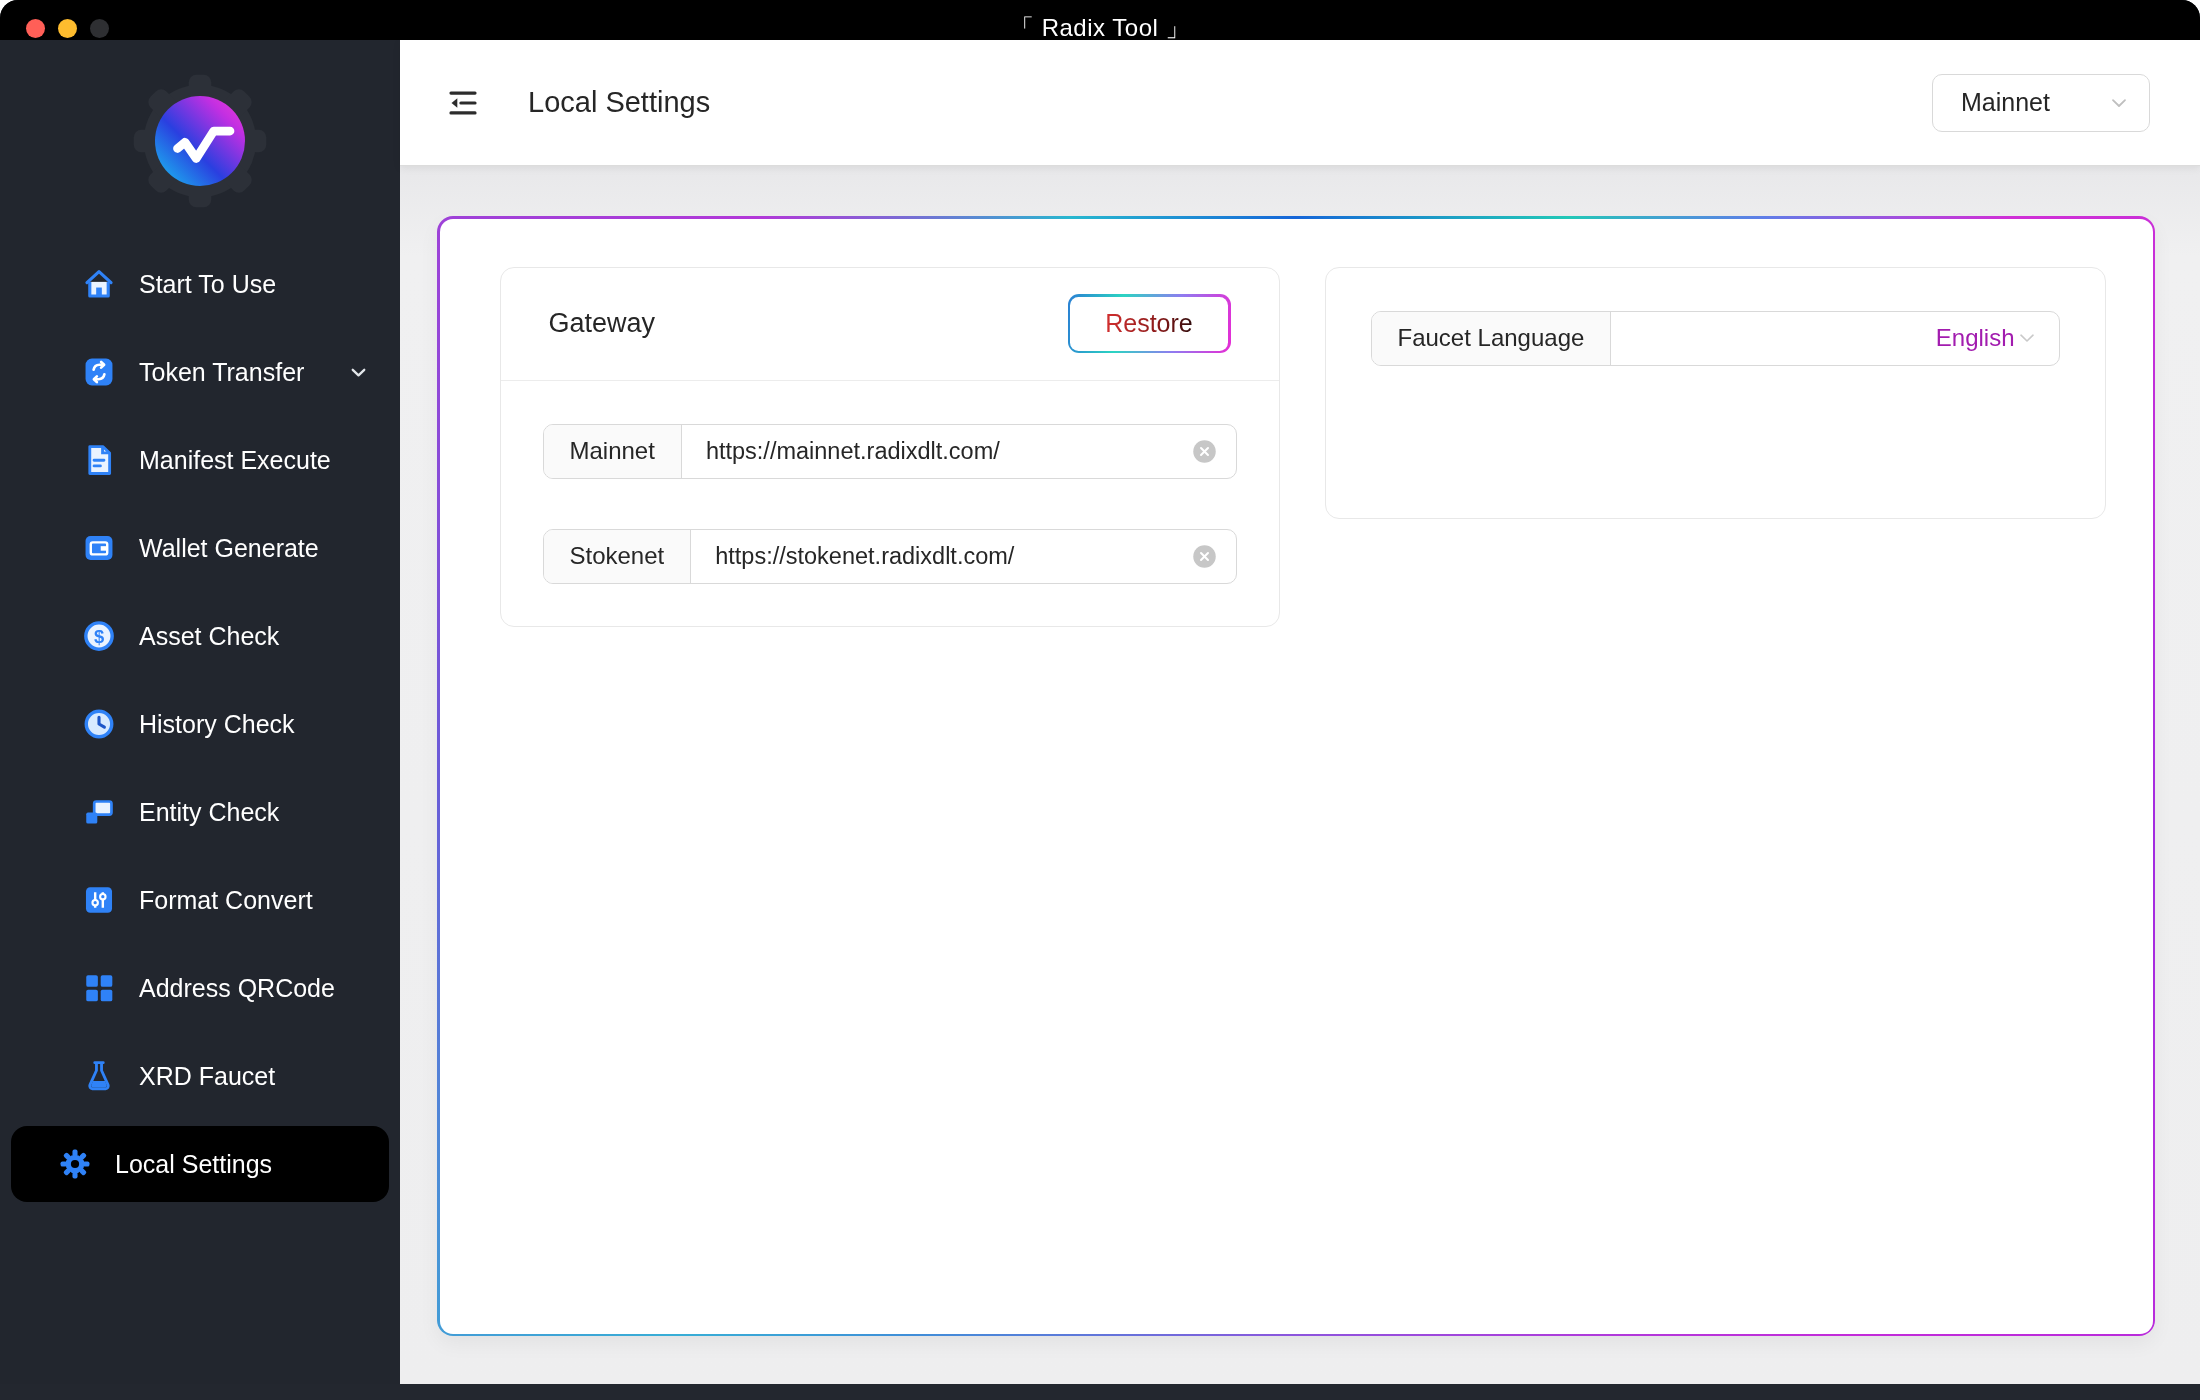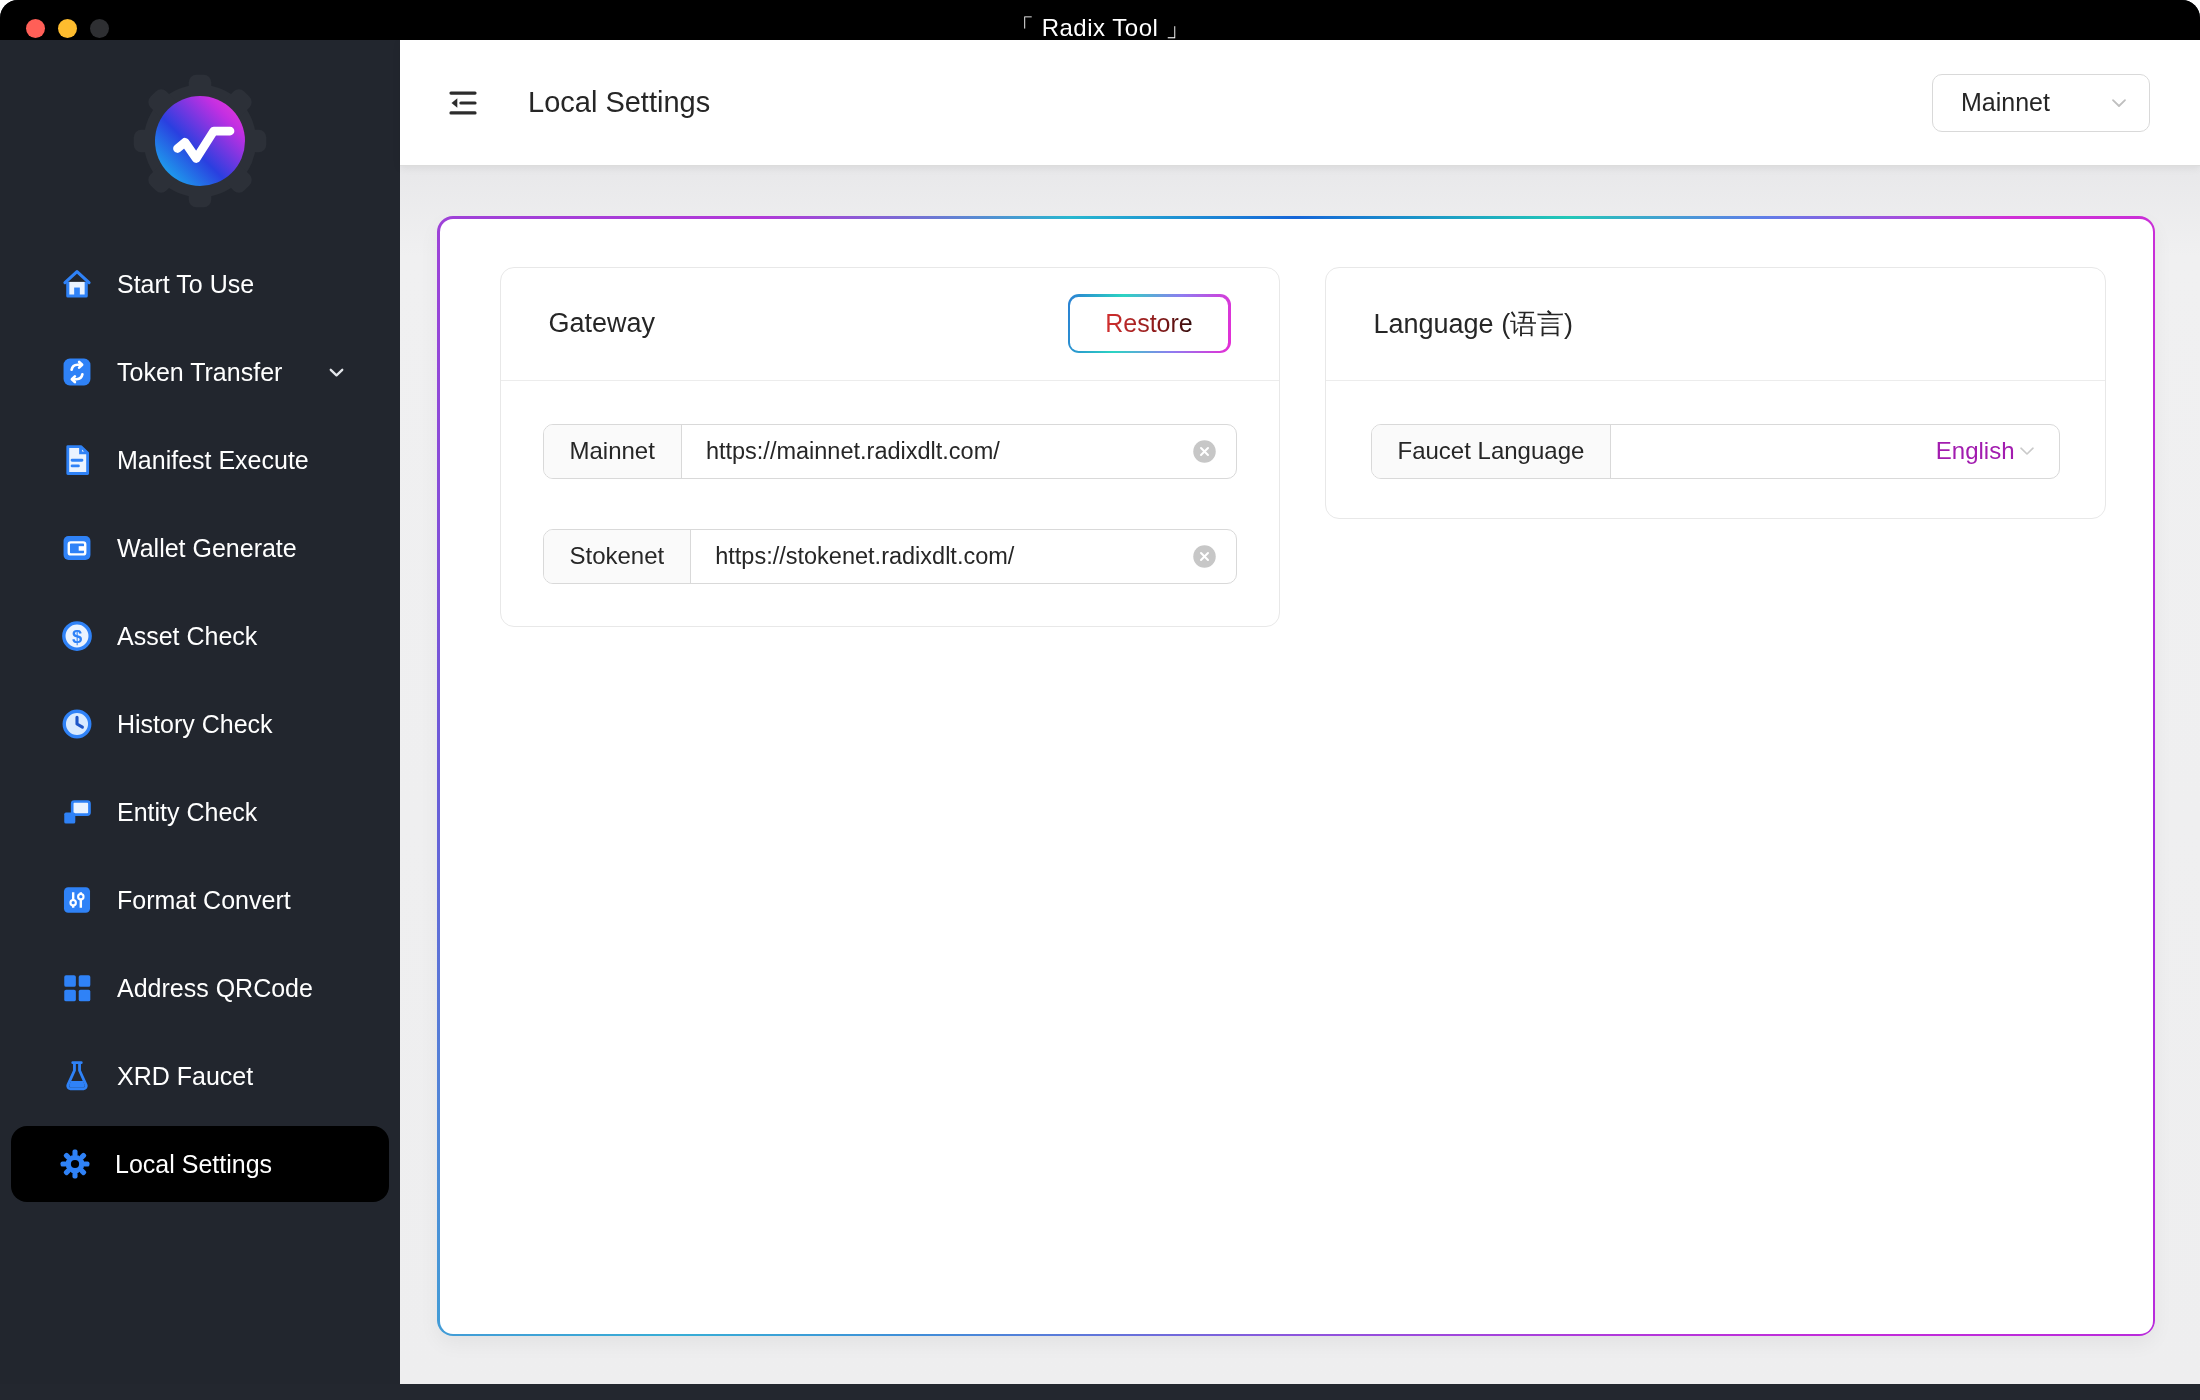--- a/index.html
+++ b/index.html
@@ -16,21 +16,21 @@
   .tl.yellow { background:#febc2e; }
   .tl.gray   { background:#2e2f32; }
   .win-title { text-align:center; line-height:56px; color:#fff; font-size:24px; letter-spacing:.5px; }
 
   .app { display:flex; height:1344px; }
 
   
   .sidebar { width:400px; flex-shrink:0; background:#22262e; position:relative; }
   .logo { width:150px; height:150px; margin:26px auto 0; }
   .menu { margin-top:24px; }
-  .menu-item { height:88px; display:flex; align-items:center; padding-left:60px; gap:23px;
+  .menu-item { height:88px; display:flex; align-items:center; padding-left:82px; gap:23px;
                color:#fff; font-size:25px; cursor:pointer; }
   .menu-item .mi-icon { width:34px; height:34px; flex-shrink:0; }
   .menu-item .mi-icon svg { width:34px; height:34px; display:block; }
   .menu-item.active { height:76px; margin:6px 11px; padding-left:47px; background:#000; border-radius:16px; }
   .mi-chevron { width:23px; height:23px; margin-left:20px; color:#e3e6ea; }
   .mi-chevron svg { width:23px; height:23px; display:block; }
 
   
   main { flex:1; display:flex; flex-direction:column; min-width:0; }
   .main-header { height:126px; background:#fff; display:flex; align-items:center;
@@ -324,23 +324,20 @@
                     <svg viewBox="0 0 24 24">
                         <circle cx="12" cy="12" r="10" fill="#c7c7c7"></circle>
                         <path d="M8.9 8.9l6.2 6.2M15.1 8.9l-6.2 6.2" stroke="#fff" stroke-width="1.8" stroke-linecap="round"></path>
                       </svg>
                   </span>
                 </div>
               </div>
             </div>
 
             <div class="card card-language">
-              <div class="card-head">
-                <h2 class="card-title">Language (语言)</h2>
-              </div>
               <div class="card-body">
                 <div class="input-group">
                   <span class="addon">Faucet Language</span>
                   <span class="select-value">English</span>
                   <span class="lang-chevron">
                     <svg viewBox="0 0 24 24">
                         <path d="M6 9.2l6 5.8 6-5.8" fill="none" stroke="currentColor" stroke-width="1.6" stroke-linecap="round" stroke-linejoin="round"></path>
                       </svg>
                   </span>
                 </div>

